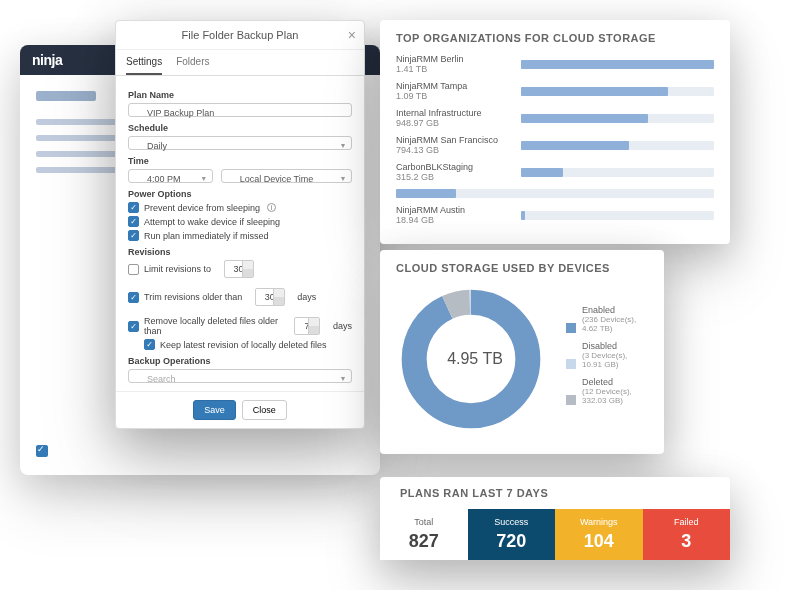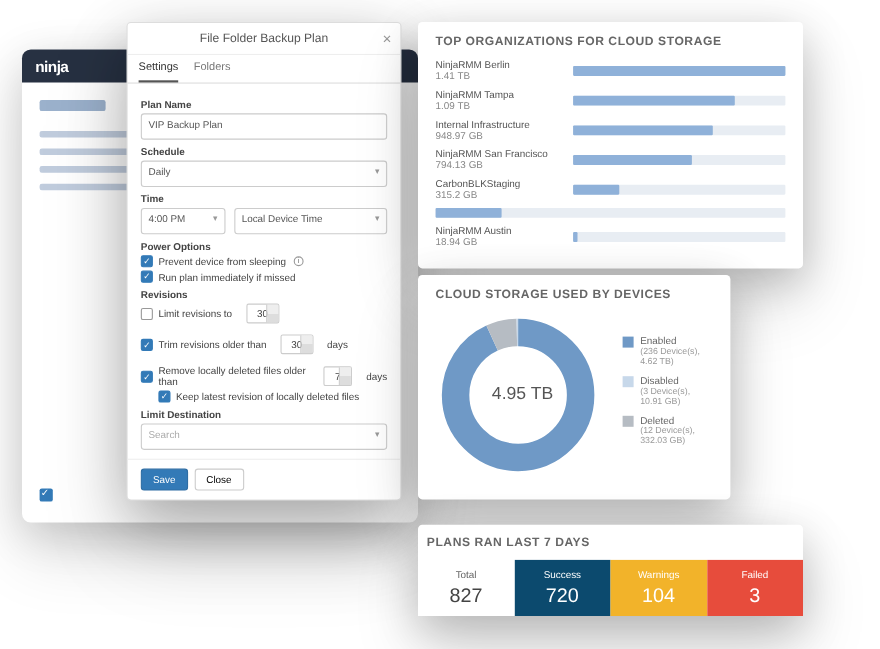--- a/index.html
+++ b/index.html
@@ -13,62 +13,62 @@
 .bg-check{width:12px;height:12px;background:#337ab7;border-radius:2px;display:inline-block;position:relative}
 .bg-check::after{content:"✓";color:#fff;font-size:9px;position:absolute;top:-1px;left:1px}
 .modal{position:absolute;left:115px;top:20px;width:250px;background:#fff;border:1px solid #ddd;border-radius:4px;box-shadow:0 15px 50px rgba(0,0,0,.25),0 40px 80px rgba(0,0,0,.15)}
 .modal-title{text-align:center;padding:8px 0;font-size:11px;color:#555;border-bottom:1px solid #eee;position:relative}
 .modal-close{position:absolute;right:8px;top:6px;font-size:14px;color:#999;cursor:pointer}
 .tabs{display:flex;border-bottom:1px solid #ddd;padding:0 10px;gap:14px}
 .tab{font-size:10px;padding:6px 0;color:#777;cursor:pointer}
 .tab.active{color:#333;border-bottom:2px solid #555;font-weight:400}
 .modal-body{padding:8px 12px;font-size:9px;color:#444}
 .label{font-weight:600;margin:6px 0 3px;font-size:9px}
-.input,.select{width:100%;border:1px solid #ccc;border-radius:3px;padding:4px 6px;font-size:9px;color:#555;background:#fff;height:24px}
+.input,.select{width:100%;border:1px solid #ccc;border-radius:3px;padding:4px 18px;font-size:9px;color:#555;background:#fff;height:14px}
 .select{position:relative}
 .select::after{content:"▾";position:absolute;right:6px;top:4px;color:#999;font-size:8px}
 .row{display:flex;gap:8px}
 .row .input,.row .select{flex:1}
 .time-input{width:60px}
 .check-row{display:flex;align-items:center;gap:5px;margin:3px 0;font-size:9px}
 .chk{width:11px;height:11px;border:1px solid #999;border-radius:2px;display:inline-flex;align-items:center;justify-content:center;flex-shrink:0}
 .chk.on{background:#337ab7;border-color:#337ab7;color:#fff;font-size:8px}
 .chk.on::after{content:"✓"}
 .info{width:9px;height:9px;border-radius:50%;border:1px solid #999;display:inline-flex;align-items:center;justify-content:center;font-size:7px;color:#777;margin-left:2px}
 .info::after{content:"i"}
 .num-input{width:30px;height:18px;border:1px solid #ccc;border-radius:2px;font-size:9px;text-align:center;display:inline-flex;align-items:center;justify-content:center;position:relative}
 .num-input::after{content:"";position:absolute;right:0;top:0;bottom:0;width:10px;border-left:1px solid #ccc;background:linear-gradient(#eee 50%,#ddd 50%)}
 .indent{margin-left:16px}
-.modal-footer{display:flex;justify-content:flex-start;gap:6px;padding:8px 12px;border-top:1px solid #eee}
+.modal-footer{display:flex;justify-content:center;gap:6px;padding:8px 12px;border-top:1px solid #eee}
 .btn{padding:4px 10px;font-size:9px;border-radius:3px;cursor:pointer;border:1px solid #ccc;background:#fff}
 .btn.primary{background:#337ab7;color:#fff;border-color:#2e6da4}
 .card{position:absolute;background:#fff;border-radius:4px;box-shadow:0 10px 40px rgba(0,0,0,.2),0 30px 60px rgba(0,0,0,.15);padding:12px 16px}
 .card-title{font-size:11px;letter-spacing:.5px;color:#666;margin-bottom:10px;font-weight:700}
 .orgs{left:380px;top:20px;width:350px}
 .org-row{display:flex;align-items:center;gap:10px;margin-bottom:7px}
 .org-info{width:115px}
 .org-name{font-size:9px;color:#555}
 .org-size{font-size:9px;color:#888}
 .org-bar-bg{flex:1;height:9px;background:#e8edf3;border-radius:1px}
 .org-bar{height:100%;background:#8fb1d9;border-radius:1px}
 .storage{left:380px;top:250px;width:284px;padding-bottom:20px}
 .storage-body{display:flex;align-items:center;gap:20px}
 .donut-wrap{position:relative;width:150px;height:150px}
 .donut-wrap svg{transform:rotate(-90deg)}
 .donut-center{position:absolute;top:0;left:4px;width:100%;height:100%;display:flex;align-items:center;justify-content:center;font-size:16px;color:#555}
 .legend{font-size:9px;color:#666}
-.legend-row{display:flex;align-items:flex-start;gap:6px;margin-bottom:8px}
+.legend-row{display:flex;align-items:flex-end;gap:6px;margin-bottom:8px}
 .legend-swatch{width:10px;height:10px;margin-top:1px;flex-shrink:0}
 .legend-sub{color:#999;font-size:8px}
 .plans{left:380px;top:477px;width:350px;padding:10px 0 0}
-.plans .card-title{padding:0 8px}
+.plans .card-title{padding:0 20px}
 .plan-cols{display:flex}
 .plan-col{flex:1;text-align:center;padding:8px 0;color:#fff}
 .plan-col .lbl{font-size:9px;margin-bottom:4px}
-.plan-col .val{font-size:18px;font-weight:400}
+.plan-col .val{font-size:18px;font-weight:700}
 .plan-total{background:#fff;color:#666}
 .plan-total .val{color:#444}
 .plan-success{background:#0c4a6e}
 .plan-warn{background:#f2b32a}
 .plan-fail{background:#e74c3c}
 </style>
 </head>
 <body>
 
 <div class="bg-app">
@@ -109,35 +109,39 @@
     </div>
 
     <div class="label">Power Options</div>
     <div class="check-row">
         <span class="chk on"></span>
         <span>Prevent device from sleeping</span>
         <span class="info"></span>
       </div>
     <div class="check-row">
         <span class="chk on"></span>
+        <span>Attempt to wake device if sleeping</span>
+      </div>
+    <div class="check-row">
+        <span class="chk on"></span>
         <span>Run plan immediately if missed</span>
       </div>
 
     <div class="label">Revisions</div>
     <div class="check-row"><span class="chk"></span><span>Limit revisions to</span>&nbsp;<span class="num-input">30</span></div>
     <div style="height:4px"></div>
     <div class="check-row"><span class="chk on"></span><span>Trim revisions older than</span>&nbsp;<span class="num-input">30</span>&nbsp;<span>days</span></div>
     <div style="height:4px"></div>
     <div class="check-row"><span class="chk on"></span><span>Remove locally deleted files older than</span>&nbsp;<span class="num-input">7</span>&nbsp;<span>days</span></div>
     <div class="check-row indent">
         <span class="chk on"></span>
         <span>Keep latest revision of locally deleted files</span>
       </div>
 
-    <div class="label">Limit Destination</div>
+    <div class="label">Backup Operations</div>
     <div class="select" style="color:#aaa" placeholder="Search"><span>Search</span></div>
   </div>
   <div class="modal-footer">
     <div class="btn primary">Save</div>
     <div class="btn">Close</div>
   </div>
 </div>
 
 <div class="card orgs">
   <div class="card-title">TOP ORGANIZATIONS FOR CLOUD STORAGE</div>

